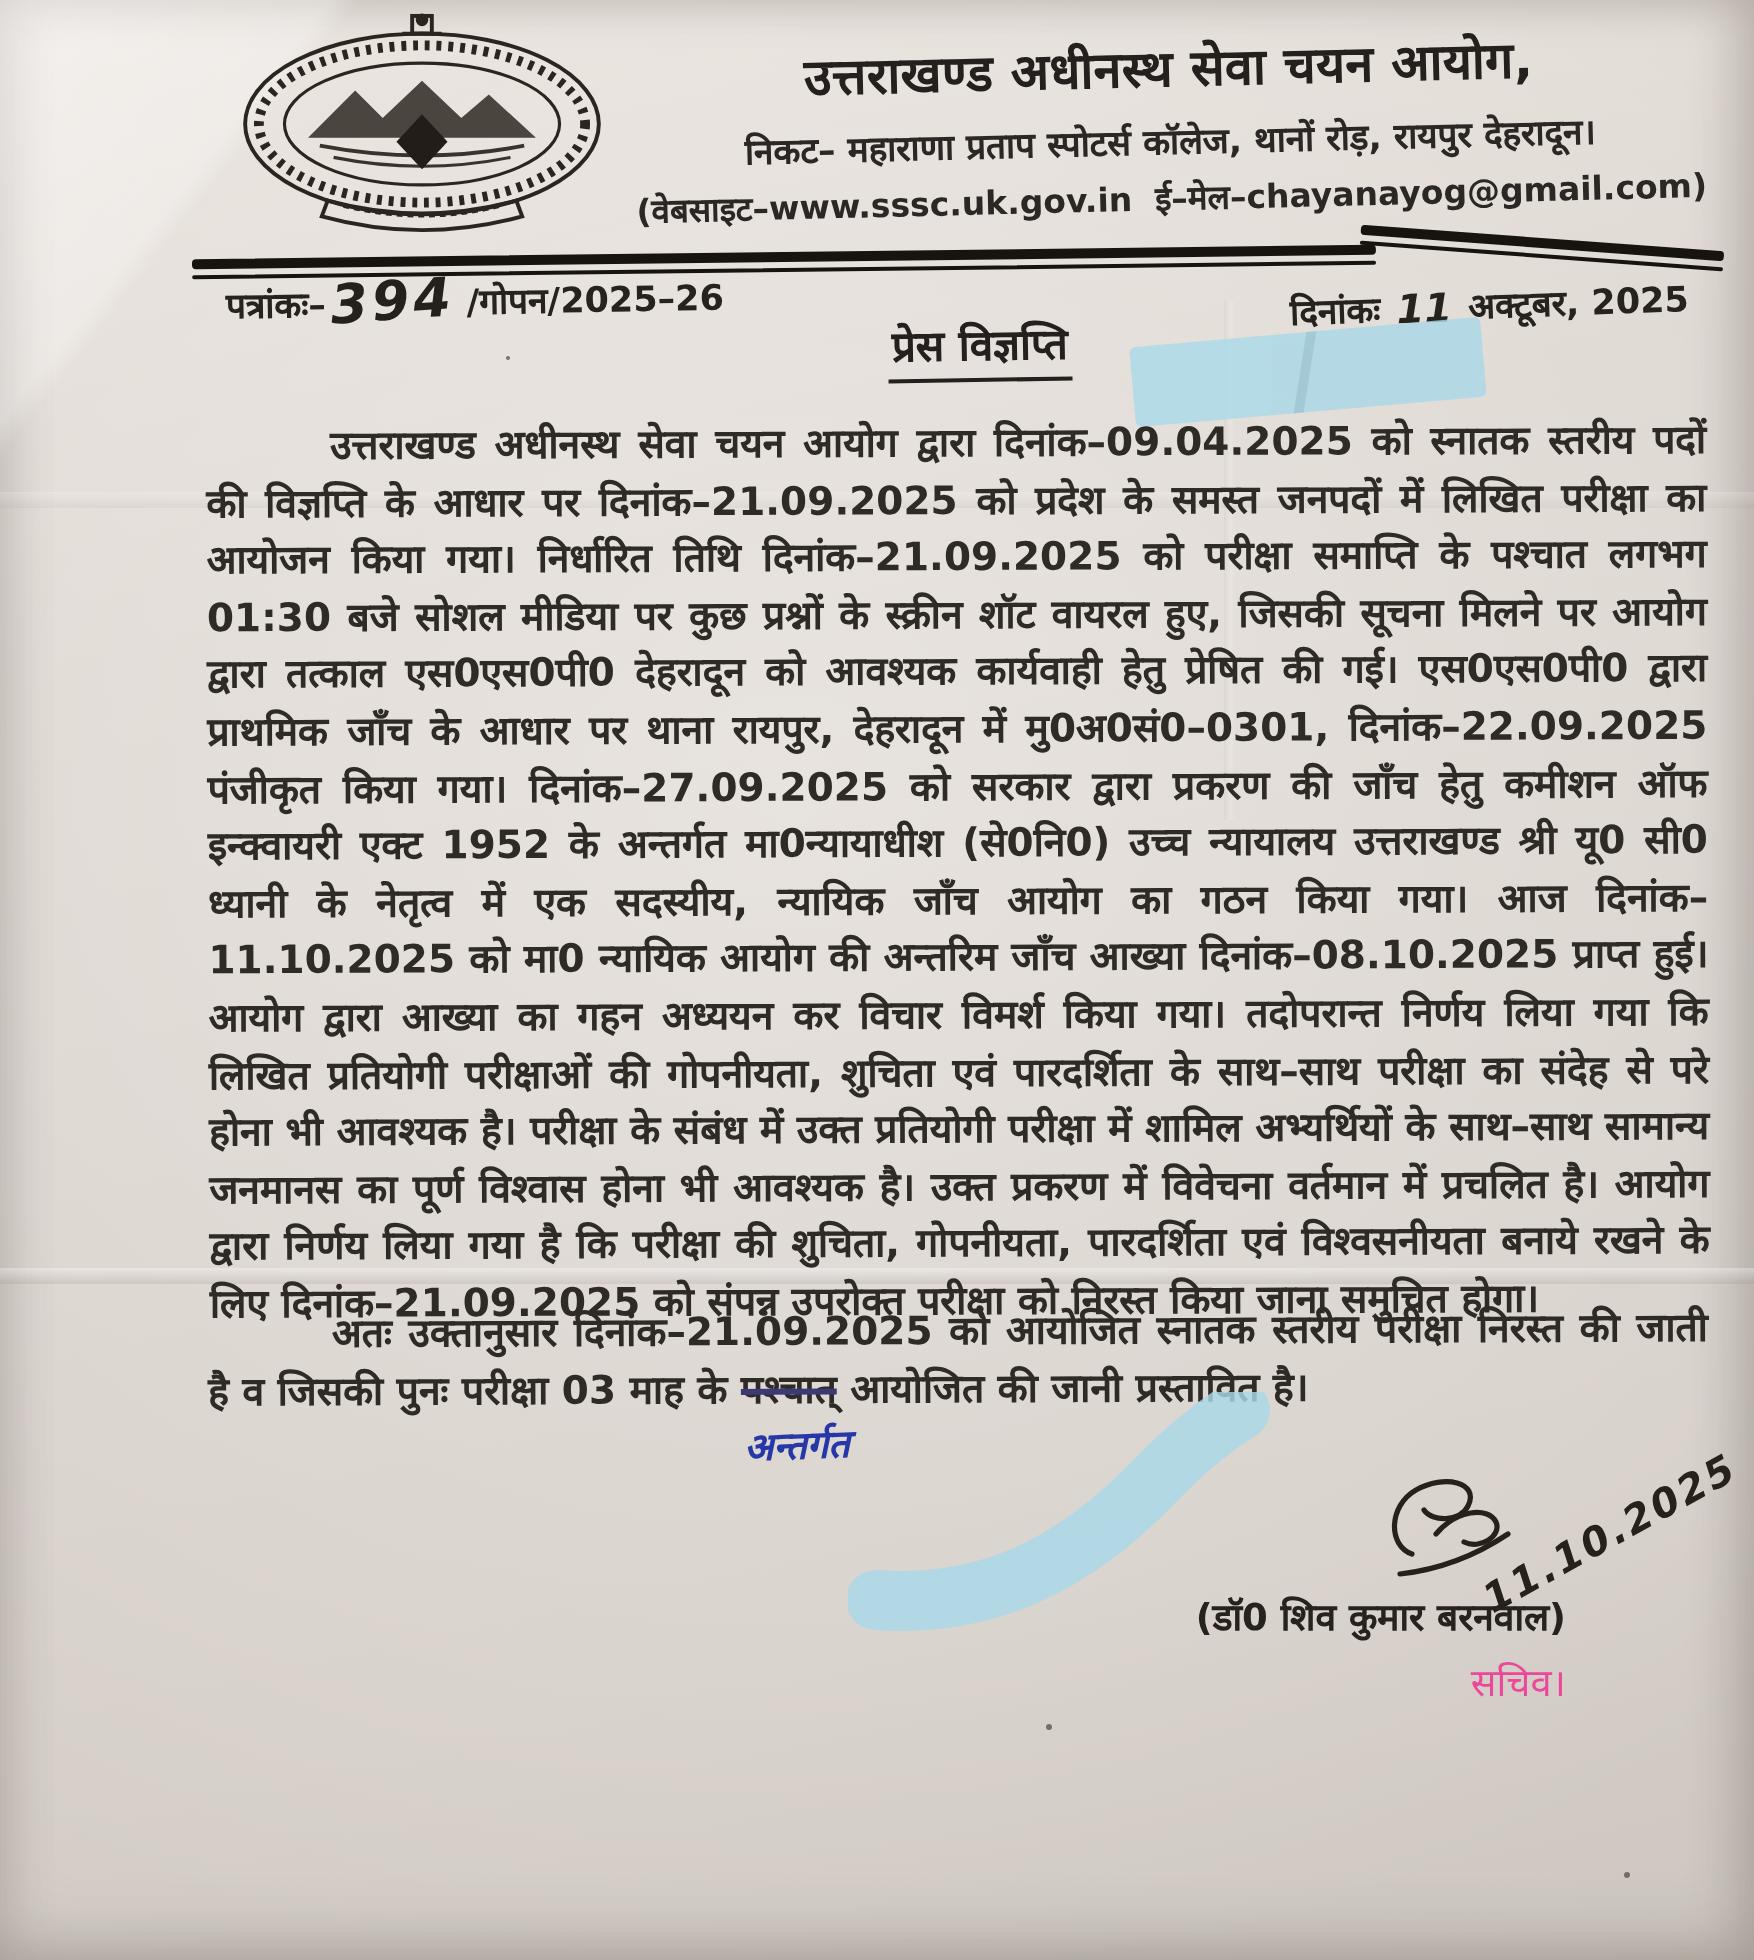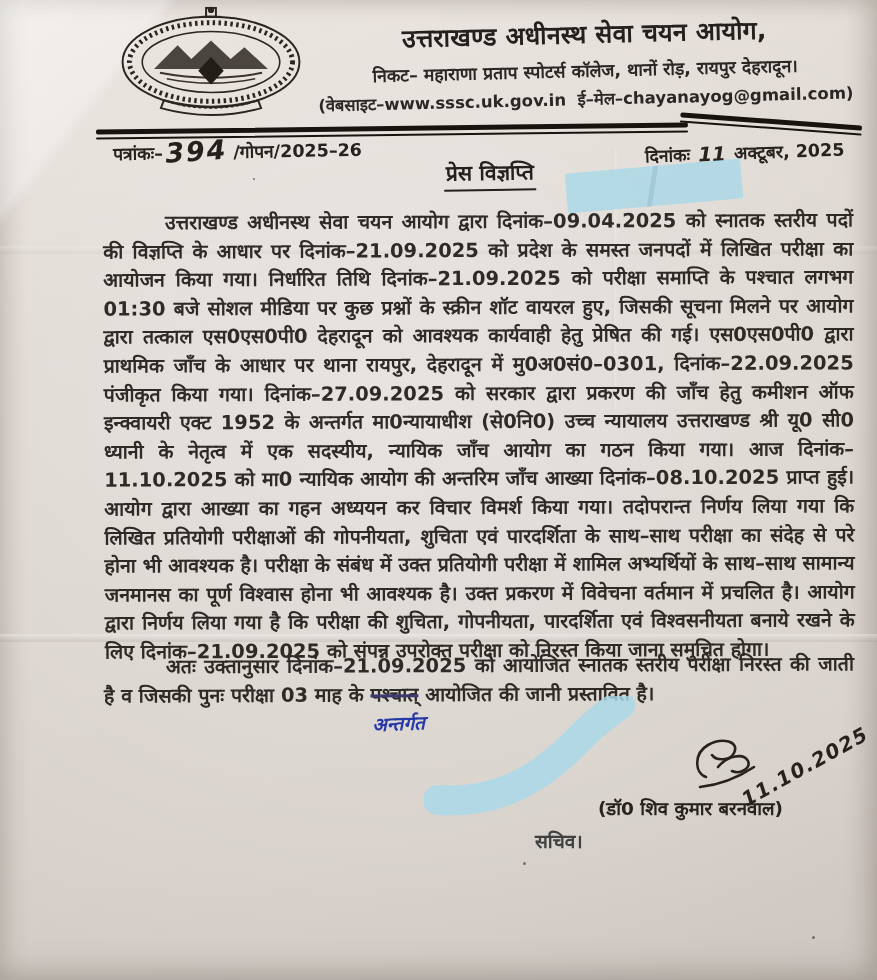--- a/index.html
+++ b/index.html
@@ -58,21 +58,21 @@
   .struck{position:relative;text-decoration:line-through;text-decoration-thickness:3px;text-decoration-color:#3b3a75;}
   .correction{position:absolute;left:2px;top:26px;font-size:19px;font-style:italic;font-weight:600;color:#2637a8;
     text-indent:0;white-space:nowrap;transform:rotate(-2deg);}
 
   
   .swoosh{position:absolute;left:424px;top:696px;width:215px;height:120px;opacity:.82;}
   .sign-squiggle{position:absolute;left:688px;top:733px;width:80px;height:72px;}
   .sign-date{position:absolute;left:733px;top:750px;width:160px;font-size:20px;font-style:italic;font-weight:600;
     letter-spacing:1.5px;color:#27211c;transform:rotate(-29deg);}
   .sign-name{position:absolute;left:535px;top:795px;width:248px;text-align:right;font-size:18.5px;font-weight:700;color:#26221e;}
-  .sign-role{position:absolute;left:535px;top:828px;width:248px;text-align:left;font-size:19px;font-weight:700;color:#404040;}
+  .sign-role{position:absolute;left:535px;top:828px;width:248px;text-align:right;font-size:19px;font-weight:400;color:#ec4899;}
 
   .speck{position:absolute;width:3px;height:3px;border-radius:50%;background:#4a443e;opacity:.7;}
 </style>
 </head>
 <body>
 
 <div class="paper">
 
   <div class="fold-tl"></div>
   <div class="crease crease-1"></div>

